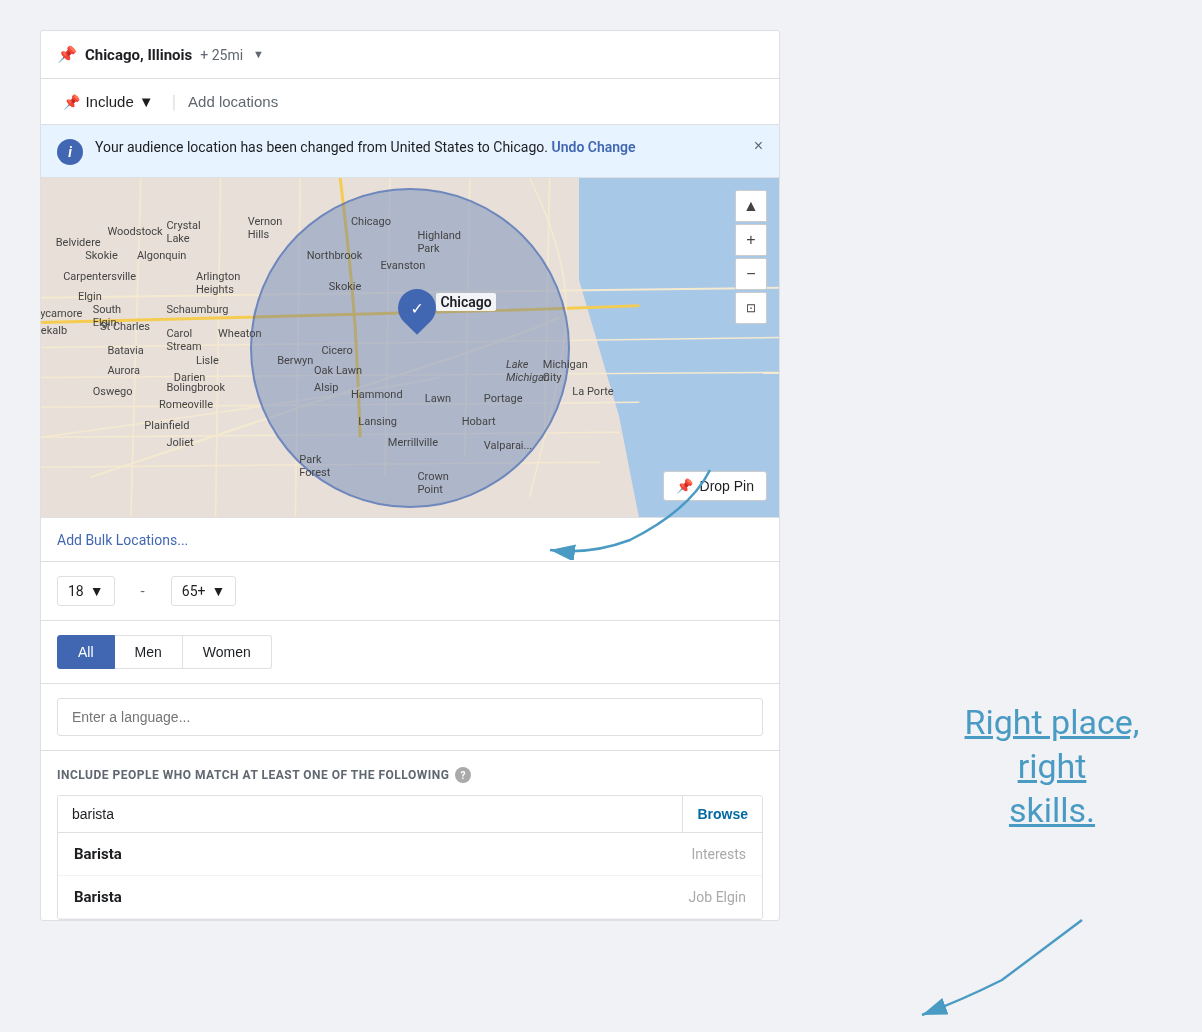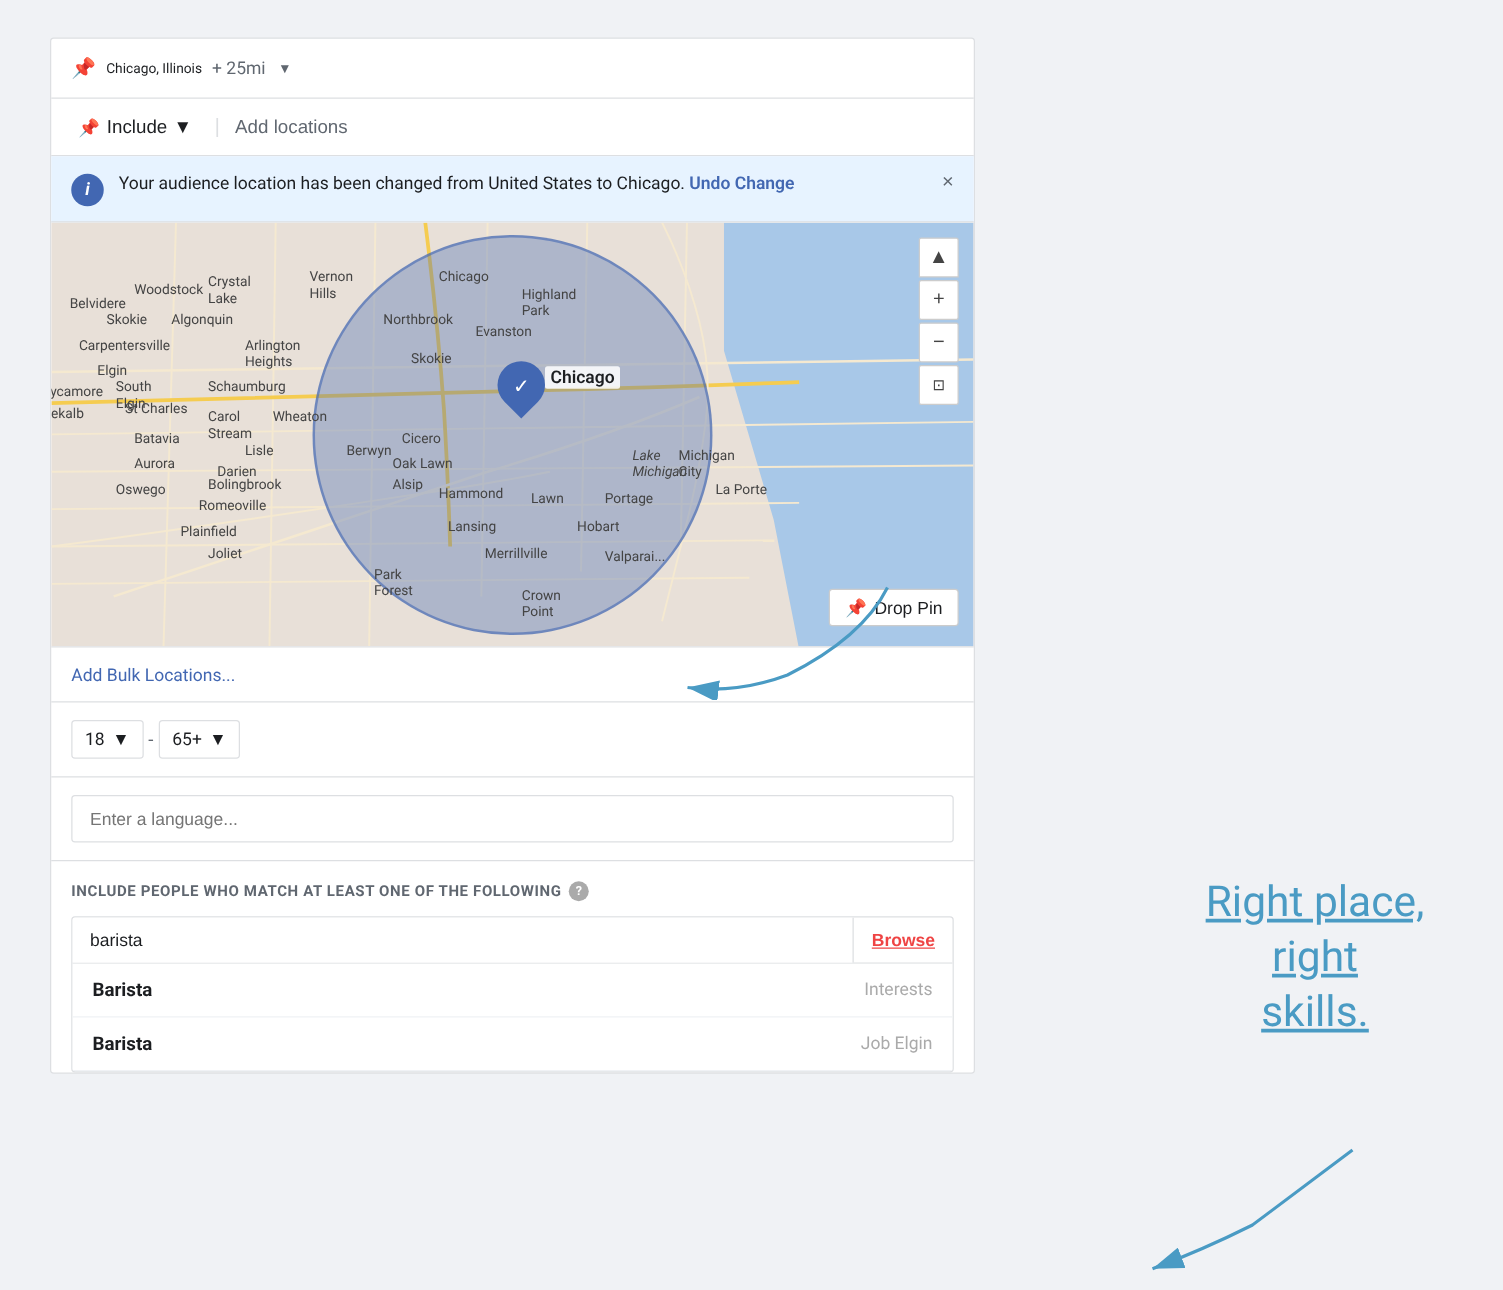--- a/index.html
+++ b/index.html
@@ -30,22 +30,22 @@
       align-items: center;
       padding: 14px 16px;
       border-bottom: 1px solid #dddfe2;
       gap: 8px;
     }
     .location-pin-icon {
       color: #4267b2;
       font-size: 16px;
     }
     .location-title {
-      font-weight: 400;
-      font-size: 11px;
+      font-weight: 700;
+      font-size: 15px;
       color: #1c1e21;
       text-align: center;
     }
     .location-radius {
       color: #606770;
       font-size: 14px;
     }
     .dropdown-arrow {
       color: #606770;
       font-size: 11px;
@@ -288,21 +288,21 @@
       font-size: 14px;
       cursor: pointer;
       text-decoration: none;
     }
 
     
     .age-row {
       display: flex;
       align-items: center;
       padding: 14px 16px;
-      gap: 4px;
+      gap: 26px;
       border-bottom: 1px solid #dddfe2;
     }
     .age-select {
       border: 1px solid #dddfe2;
       border-radius: 3px;
       padding: 6px 10px;
       font-size: 14px;
       color: #1c1e21;
       cursor: pointer;
       background: #fff;
@@ -412,23 +412,22 @@
       width: 1px;
       height: 36px;
       background: #dddfe2;
     }
     .browse-btn {
       background: none;
       border: none;
       padding: 10px 14px;
       font-size: 14px;
       font-weight: 700;
-      color: #ef4444;
-      cursor: pointer;
-      text-decoration: underline;
+      color: #0369a1;
+      cursor: pointer;
     }
 
     
     .search-results {
       background: #fff;
     }
     .search-result-item {
       display: flex;
       align-items: center;
       justify-content: space-between;
@@ -605,20 +604,25 @@
         <span>18</span>
         <span>▼</span>
       </div>
       <span class="age-dash">-</span>
       <div class="age-select">
         <span>65+</span>
         <span>▼</span>
       </div>
     </div>
 
+    <div class="gender-row">
+      <button class="gender-btn active">All</button>
+      <button class="gender-btn">Men</button>
+      <button class="gender-btn">Women</button>
+    </div>
 
     <div class="language-row">
       <input class="language-input" type="text" placeholder="Enter a language..." style="">
     </div>
 
     <div class="include-people-section">
       <div class="include-people-label">
         <span>INCLUDE people who match at least ONE of the following</span>
         <div class="help-icon">?</div>
       </div>

